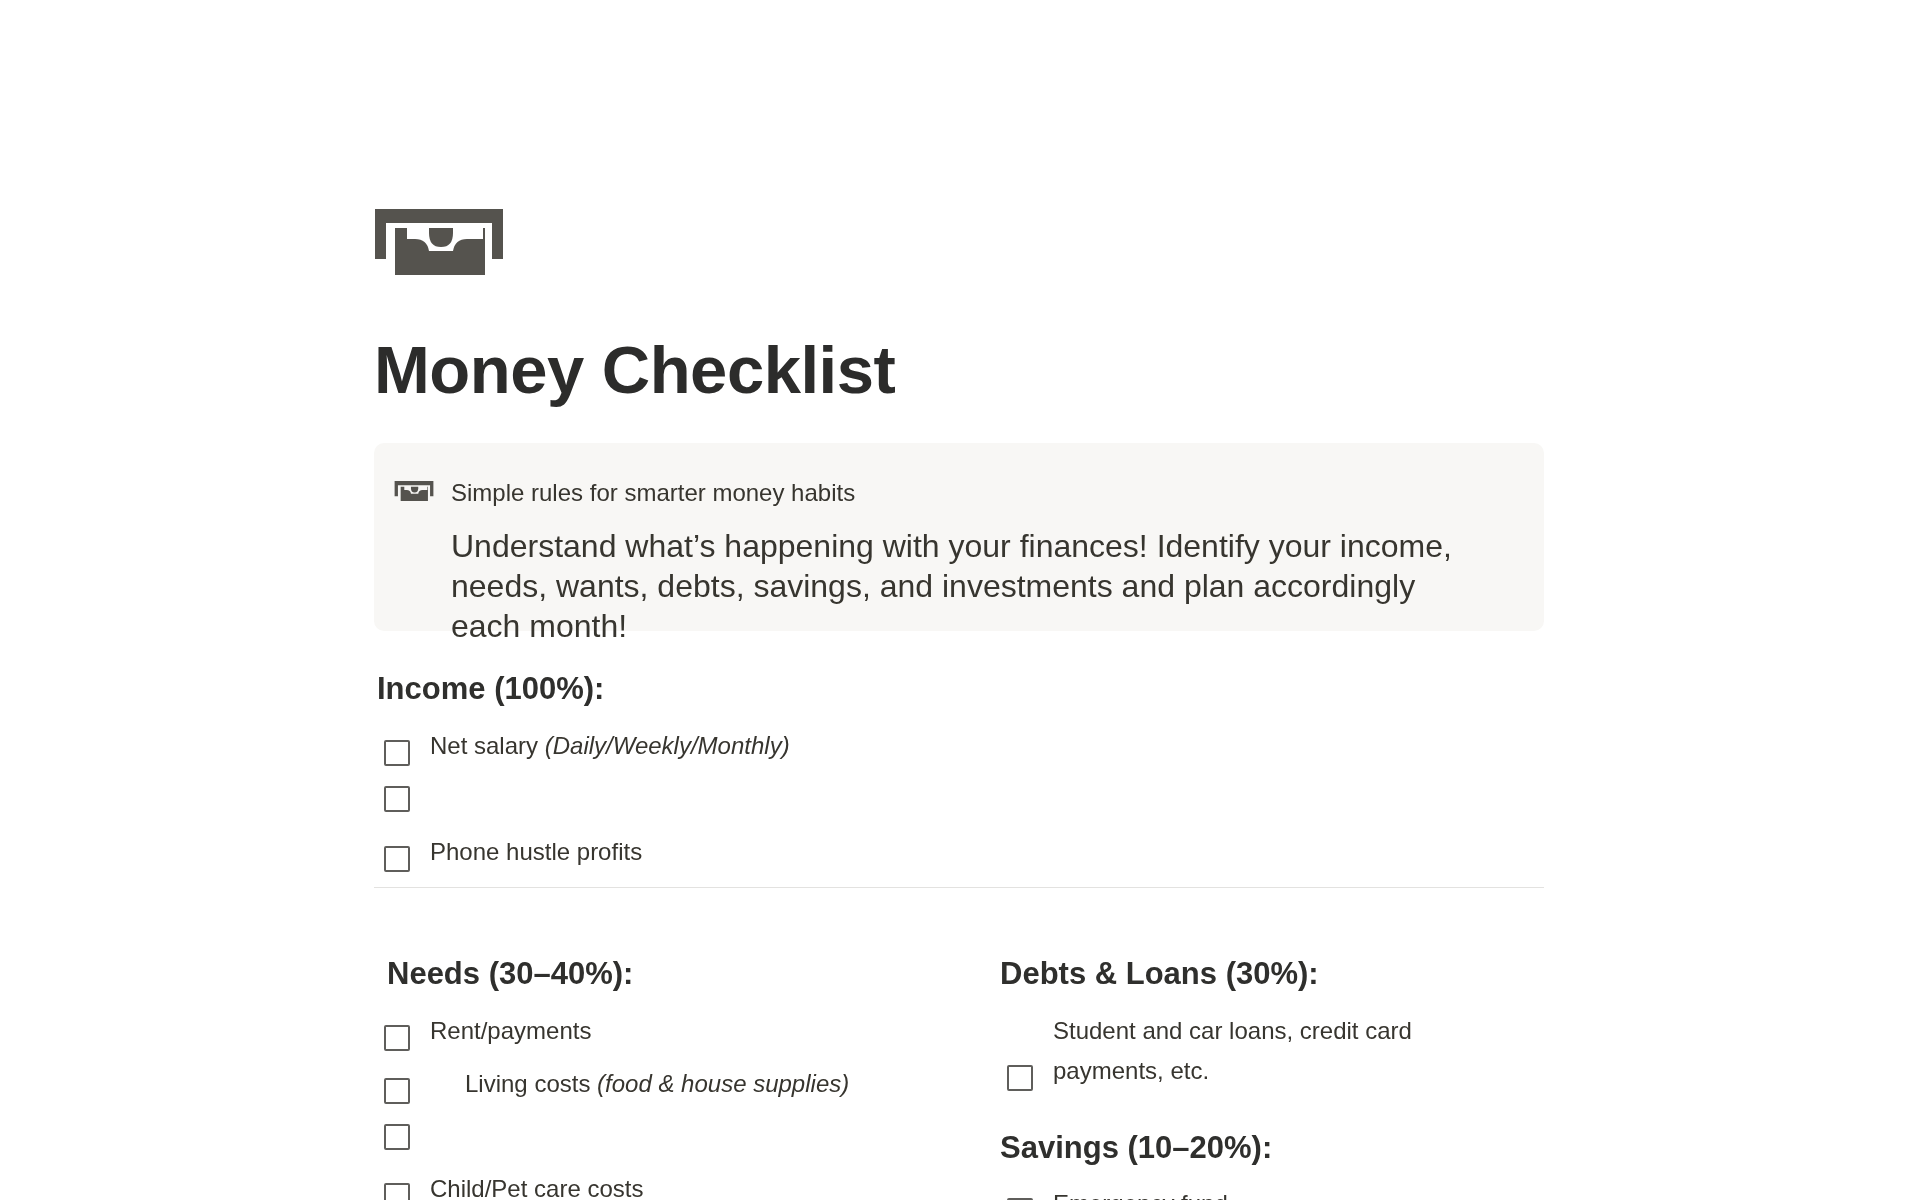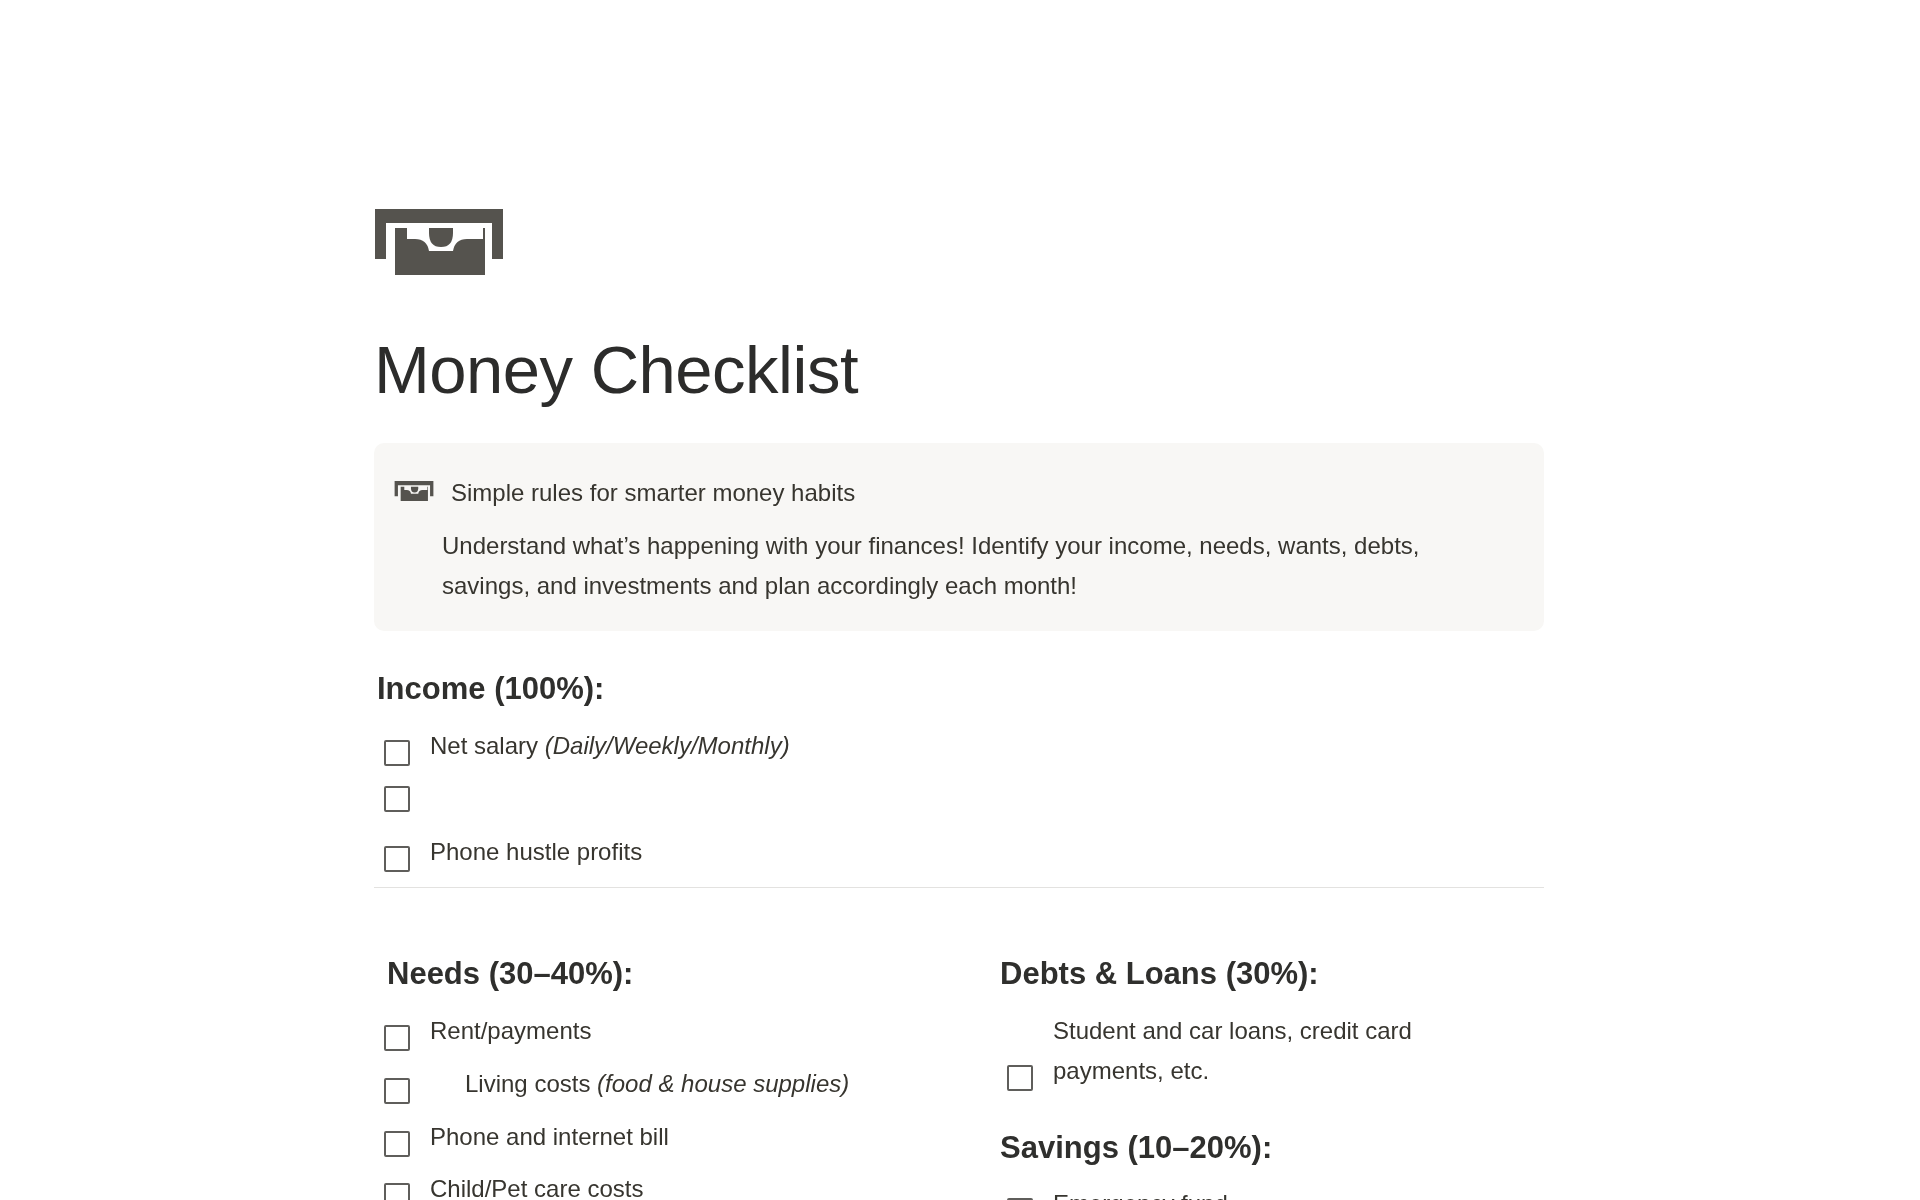--- a/index.html
+++ b/index.html
@@ -22,21 +22,21 @@
       left: 1px;
       top: 209px;
       width: 128px;
       height: 66px;
     }
     .page-title {
       position: absolute;
       left: 0;
       top: 330px;
       font-size: 67px;
-      font-weight: 400;
+      font-weight: 700;
       color: #2c2c2b;
       letter-spacing: -0.5px;
       line-height: 80px;
       white-space: nowrap;
     }
     .callout {
       position: absolute;
       left: 0;
       top: 443px;
       width: 1170px;
@@ -56,24 +56,24 @@
       left: 77px;
       top: 478px;
       font-size: 24px;
       font-weight: 400;
       color: #37352f;
       line-height: 30px;
       white-space: nowrap;
     }
     .callout-body {
       position: absolute;
-      left: 68px;
+      left: 77px;
       top: 526px;
       width: 1020px;
-      font-size: 24px;
+      font-size: 32px;
       line-height: 40px;
       color: #37352f;
     }
     .section-heading {
       position: absolute;
       font-size: 31px;
       font-weight: 700;
       color: #2f2f2d;
       line-height: 40px;
       white-space: nowrap;
@@ -150,21 +150,20 @@
   <div class="todo" style="left:10px; top:1011px;">
     <div class="checkbox"></div>
     <span class="todo-text"><span>Rent/payments</span></span>
   </div>
   <div class="todo" style="left:10px; top:1064px;gap:35px;">
     <div class="checkbox"></div>
     <span class="todo-text"><span>Living costs </span><em>(food &amp; house supplies)</em></span>
   </div>
   <div class="todo" style="left:10px; top:1117px;">
     <div class="checkbox"></div>
-    <span class="todo-text"><span>Phone and internet bill</span></span>
   </div>
   <div class="todo" style="left:10px; top:1169px;">
     <div class="checkbox"></div>
     <span class="todo-text"><span>Child/Pet care costs</span></span>
   </div>
 
   <h3 class="section-heading" style="left:626px; top:954px;">Debts &amp; Loans (30%):</h3>
 
   <div class="todo" style="left:633px; top:1011px; width:500px;">
     <div class="checkbox"></div>

